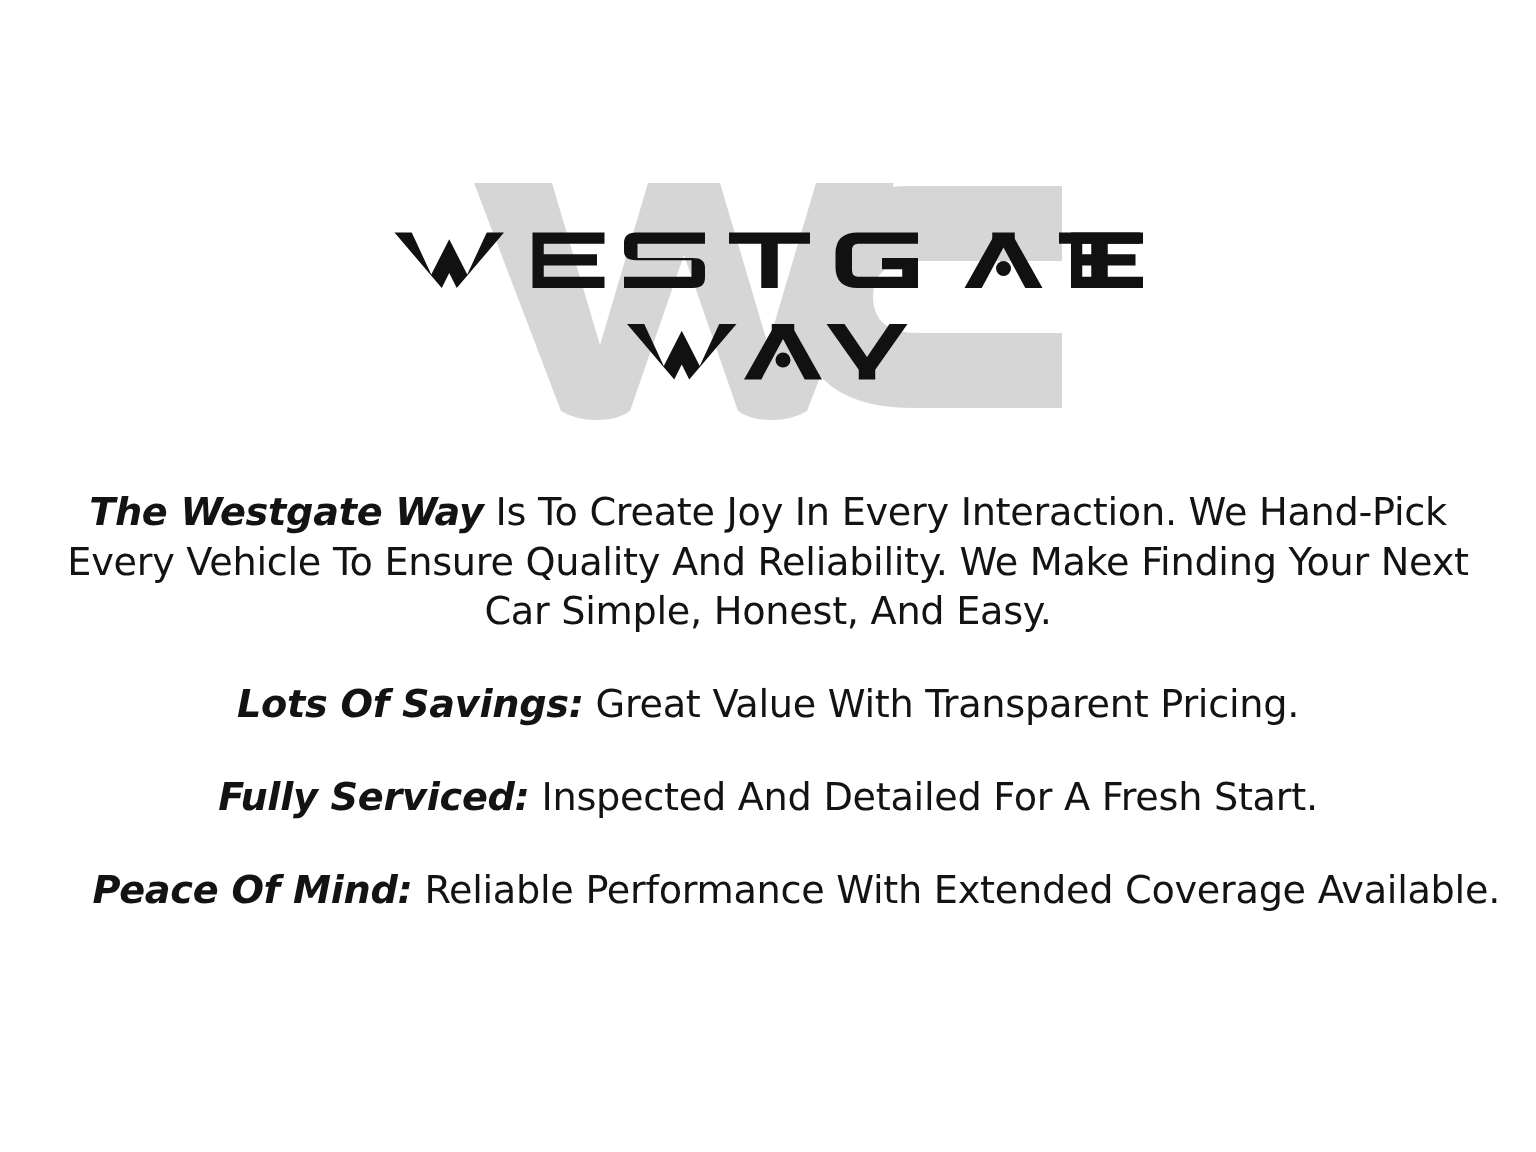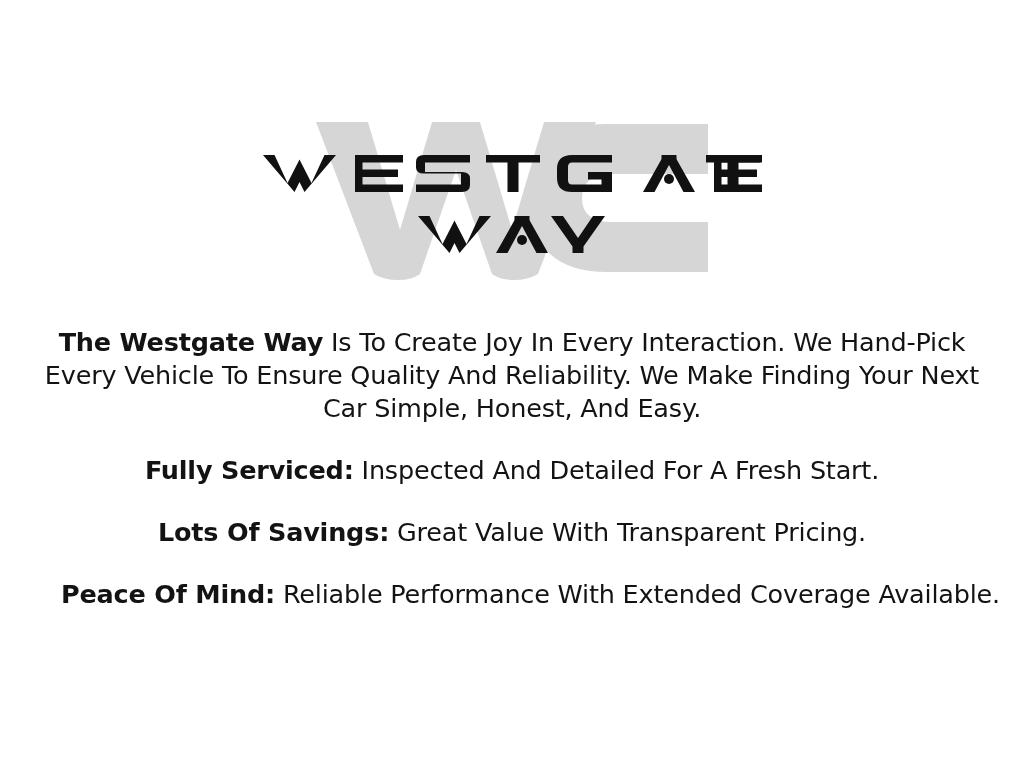--- a/index.html
+++ b/index.html
@@ -77,20 +77,21 @@
     font-size: 25.5px;
     line-height: 33px;
     letter-spacing: -0.2px;
     color: #131313;
     font-weight: 400;
   }
 
   .para .lead,
   .para .label {
     font-weight: 700;
+    font-style: italic;
   }
 
   .para.intro {
     margin-bottom: 29px;
   }
   .para.tagline {
     margin-bottom: 29px;
   }
   .para.tagline:last-child {
     margin-bottom: 0;
@@ -177,25 +178,25 @@
     </div>
   </div>
 
   <div class="copy">
 
     <p class="para intro">
       <span class="lead">The Westgate Way</span><span> Is To Create Joy In Every Interaction. We Hand-Pick Every Vehicle To Ensure Quality And Reliability. We Make Finding Your Next Car Simple, Honest, And Easy.</span>
     </p>
 
     <p class="para tagline">
+      <span class="label">Lots Of Savings:</span><span> Great Value With Transparent Pricing.</span>
+    </p>
+
+    <p class="para tagline">
       <span class="label">Fully Serviced:</span><span> Inspected And Detailed For A Fresh Start.</span>
-    </p>
-
-    <p class="para tagline">
-      <span class="label">Lots Of Savings:</span><span> Great Value With Transparent Pricing.</span>
     </p>
 
     <p class="para tagline">
       <span class="label">Peace Of Mind:</span><span> Reliable Performance With Extended Coverage Available.</span>
     </p>
 
   </div>
 
 </div>
 

